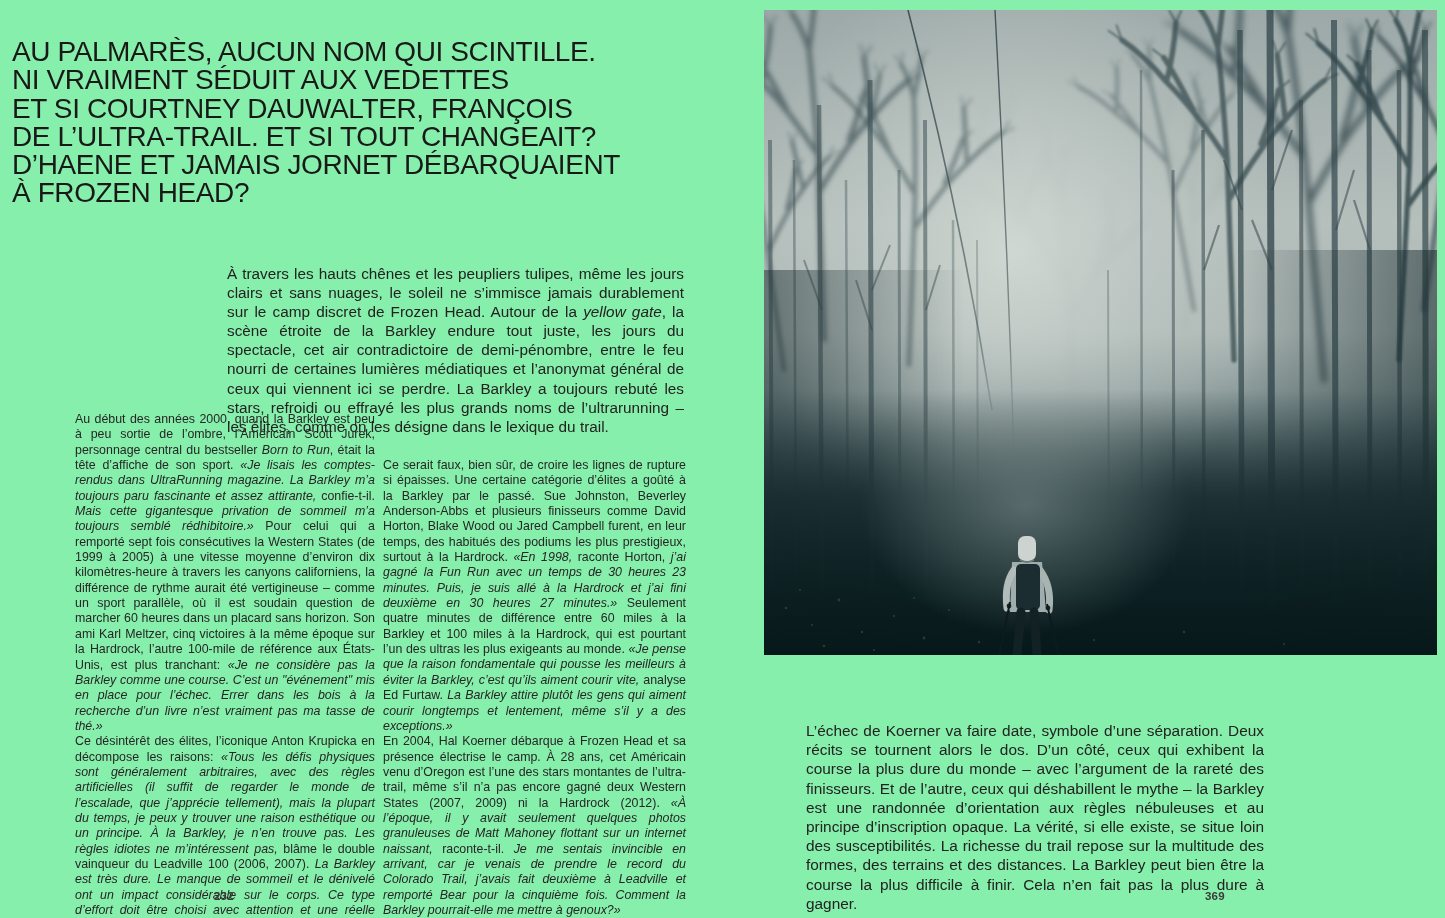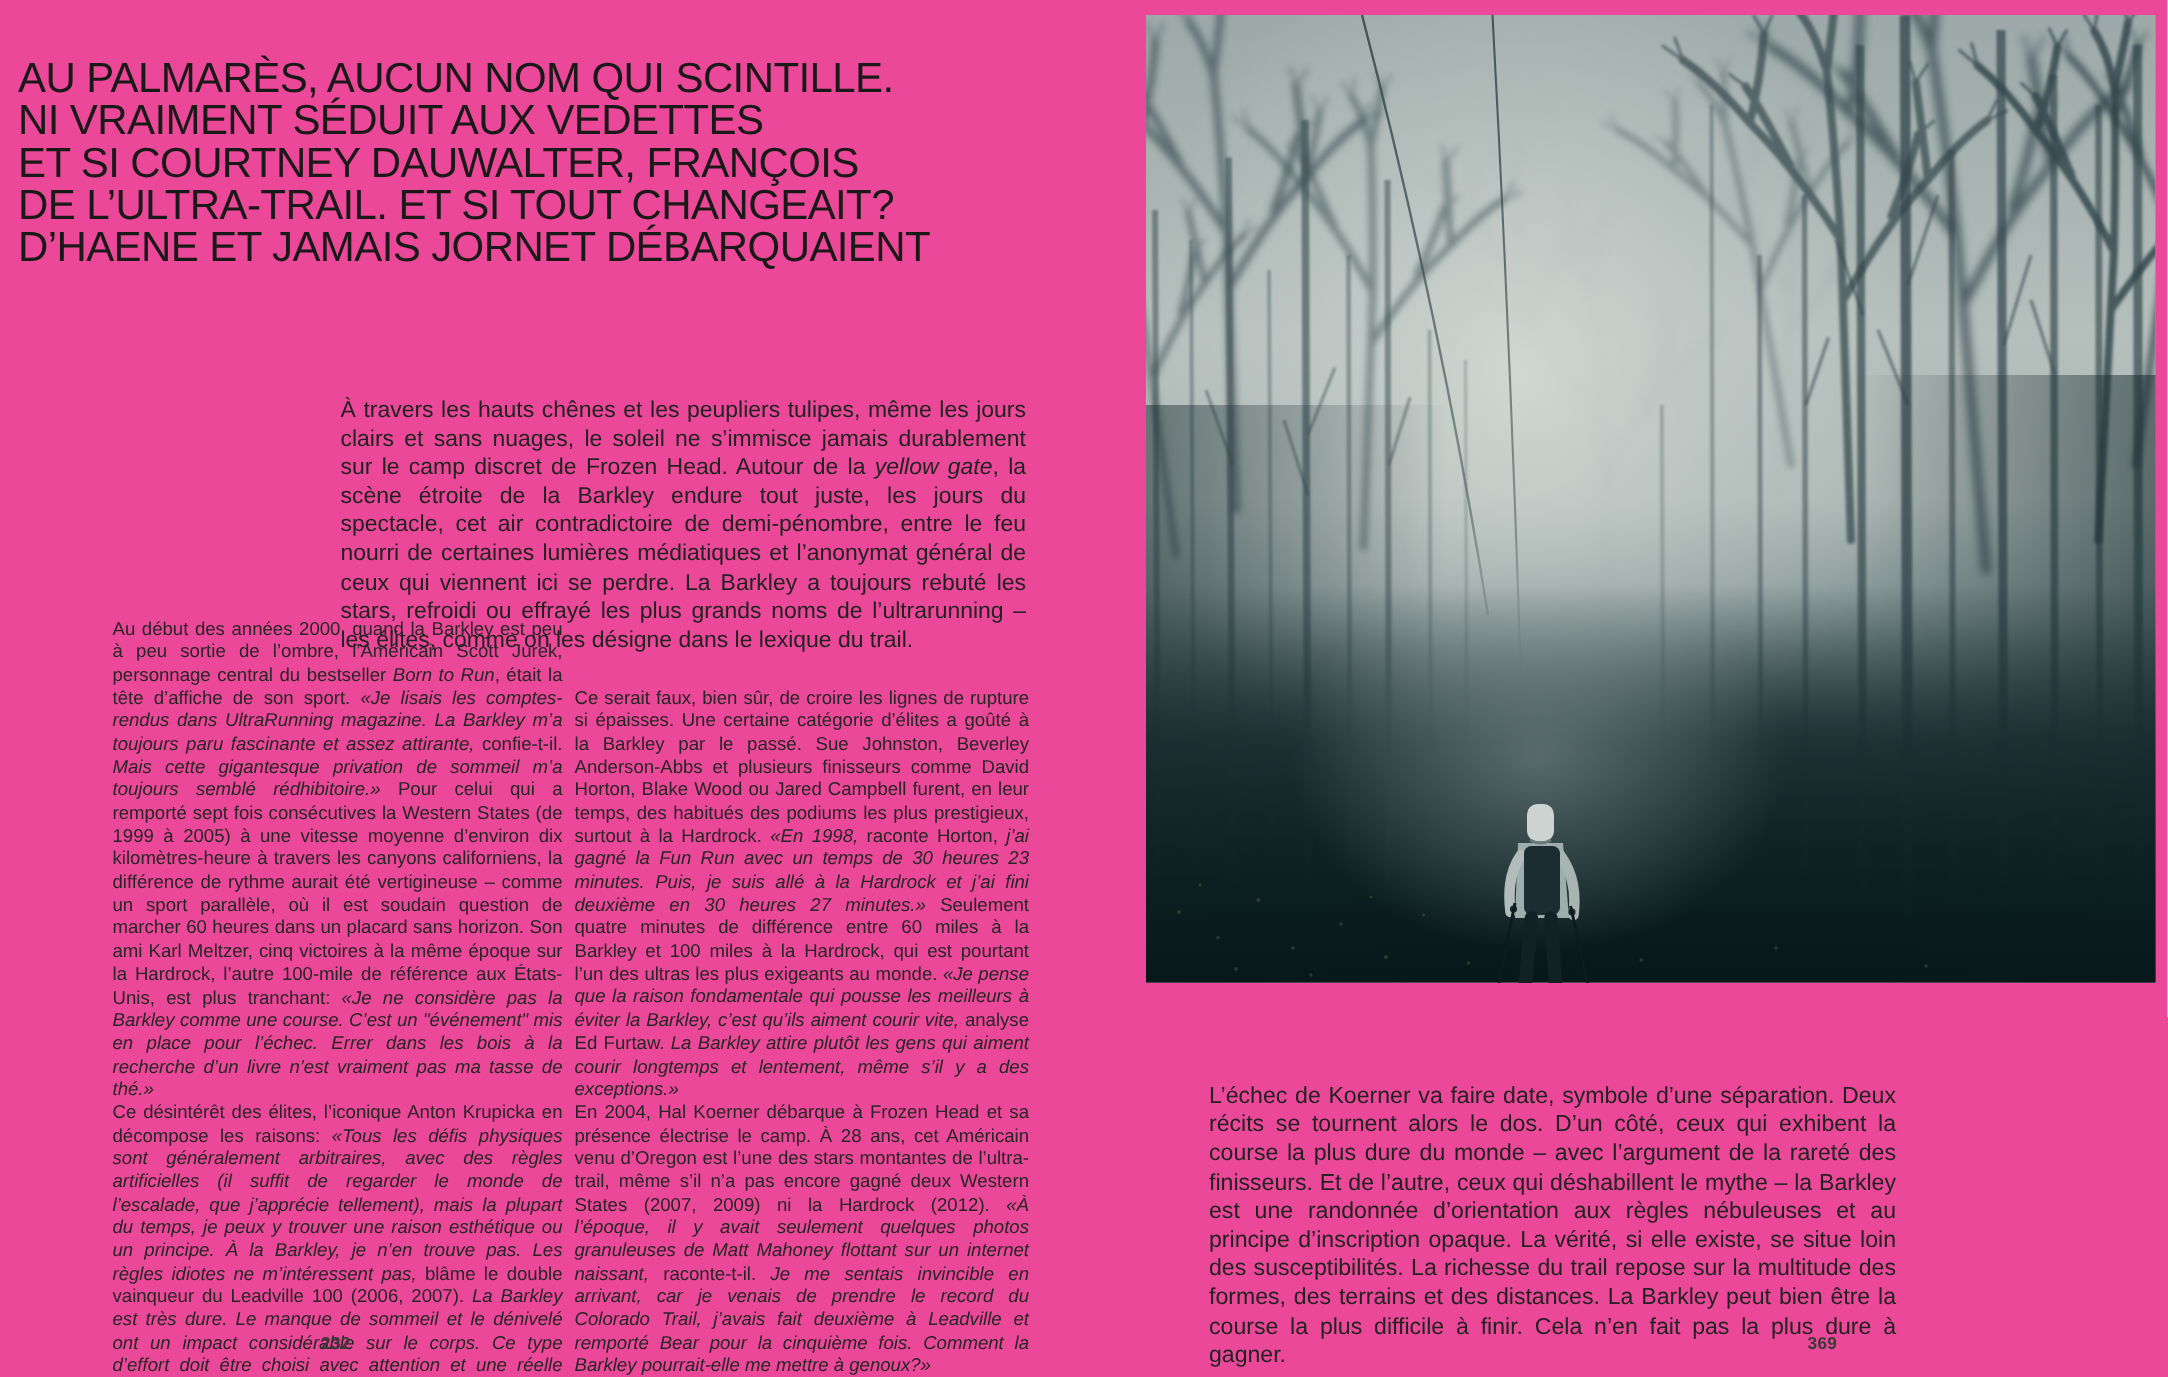--- a/index.html
+++ b/index.html
@@ -1,19 +1,19 @@
 <!DOCTYPE html>
 <html lang="fr"><head>
 <meta charset="utf-8">
 <style>
   html,body{margin:0;padding:0;background:#ffffff;}
   .spread{
     position:relative;
     width:1445px;height:918px;
-    background:#ec4899;
+    background:#86efac;
     font-family:"Liberation Sans","DejaVu Sans",sans-serif;
     color:#1e1e1c;
     overflow:hidden;
   }
   .headline{
     position:absolute;left:12px;top:38px;
     font-size:28px;line-height:28.3px;letter-spacing:-0.4px;
     color:#191917;font-weight:400;
   }
   .headline .hl-line{display:block;white-space:nowrap;}
@@ -57,20 +57,21 @@
 
 <div class="spread">
 
   <div>
     <div class="headline">
       <span class="hl-line">AU PALMARÈS, AUCUN NOM QUI SCINTILLE.</span>
       <span class="hl-line">NI VRAIMENT SÉDUIT AUX VEDETTES</span>
       <span class="hl-line">ET SI COURTNEY DAUWALTER, FRANÇOIS</span>
       <span class="hl-line">DE L’ULTRA-TRAIL. ET SI TOUT CHANGEAIT?</span>
       <span class="hl-line">D’HAENE ET JAMAIS JORNET DÉBARQUAIENT</span>
+      <span class="hl-line">À FROZEN HEAD?</span>
     </div>
 
     <div class="intro"><span>À travers les hauts chênes et les peupliers tulipes, même les jours clairs et sans nuages, le soleil ne s’immisce jamais durablement sur le camp discret de Frozen Head. Autour de la </span><em>yellow gate</em><span>, la scène étroite de la Barkley endure tout juste, les jours du spectacle, cet air contradictoire de demi-pénombre, entre le feu nourri de certaines lumières médiatiques et l’anonymat général de ceux qui viennent ici se perdre. La Barkley a toujours rebuté les stars, refroidi ou effrayé les plus grands noms de l’ultrarunning – les élites, comme on les désigne dans le lexique du trail.</span></div>
 
     <div class="bodycol col1">
       <p><span>Au début des années 2000, quand la Barkley est peu à peu sortie de l’ombre, l’Américain Scott Jurek, personnage central du bestseller </span><em>Born to Run</em><span>, était la tête d’affiche de son sport. </span><em>«Je lisais les comptes-rendus dans UltraRunning magazine. La Barkley m’a toujours paru fascinante et assez attirante, </em><span>confie-t-il. </span><em>Mais cette gigantesque privation de sommeil m’a toujours semblé rédhibitoire.» </em><span>Pour celui qui a remporté sept fois consécutives la Western States (de 1999 à 2005) à une vitesse moyenne d’environ dix kilomètres-heure à travers les canyons californiens, la différence de rythme aurait été vertigineuse – comme un sport parallèle, où il est soudain question de marcher 60 heures dans un placard sans horizon. Son ami Karl Meltzer, cinq victoires à la même époque sur la Hardrock, l’autre 100-mile de référence aux États-Unis, est plus tranchant: </span><em>«Je ne considère pas la Barkley comme une course. C’est un "événement" mis en place pour l’échec. Errer dans les bois à la recherche d’un livre n’est vraiment pas ma tasse de thé.»</em></p>
       <p><span>Ce désintérêt des élites, l’iconique Anton Krupicka en décompose les raisons: </span><em>«Tous les défis physiques sont généralement arbitraires, avec des règles artificielles (il suffit de regarder le monde de l’escalade, que j’apprécie tellement), mais la plupart du temps, je peux y trouver une raison esthétique ou un principe. À la Barkley, je n’en trouve pas. Les règles idiotes ne m’intéressent pas, </em><span>blâme le double vainqueur du Leadville 100 (2006, 2007). </span><em>La Barkley est très dure. Le manque de sommeil et le dénivelé ont un impact considérable sur le corps. Ce type d’effort doit être choisi avec attention et une réelle motivation. Répéter des boucles dans un fourré d’épines du Tennessee ne me motive pas.»</em></p>
     </div>
 
     <div class="bodycol col2">

